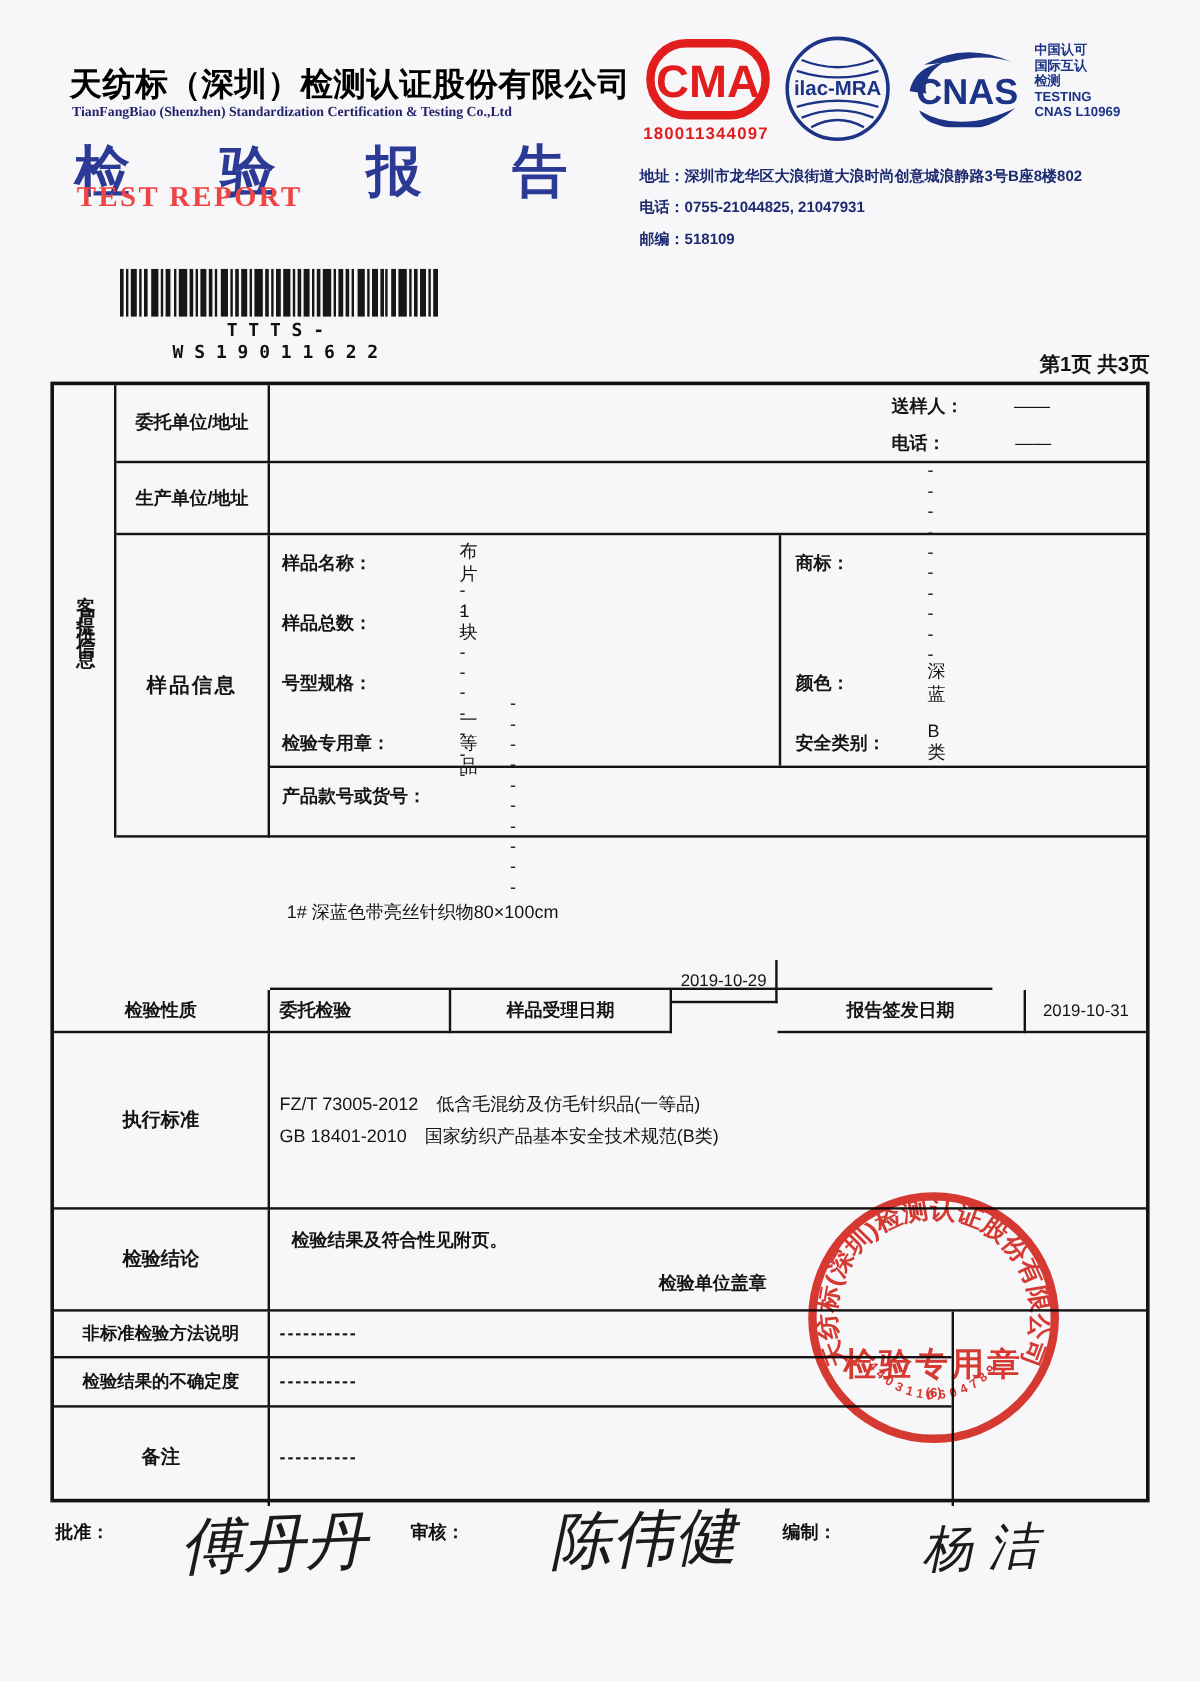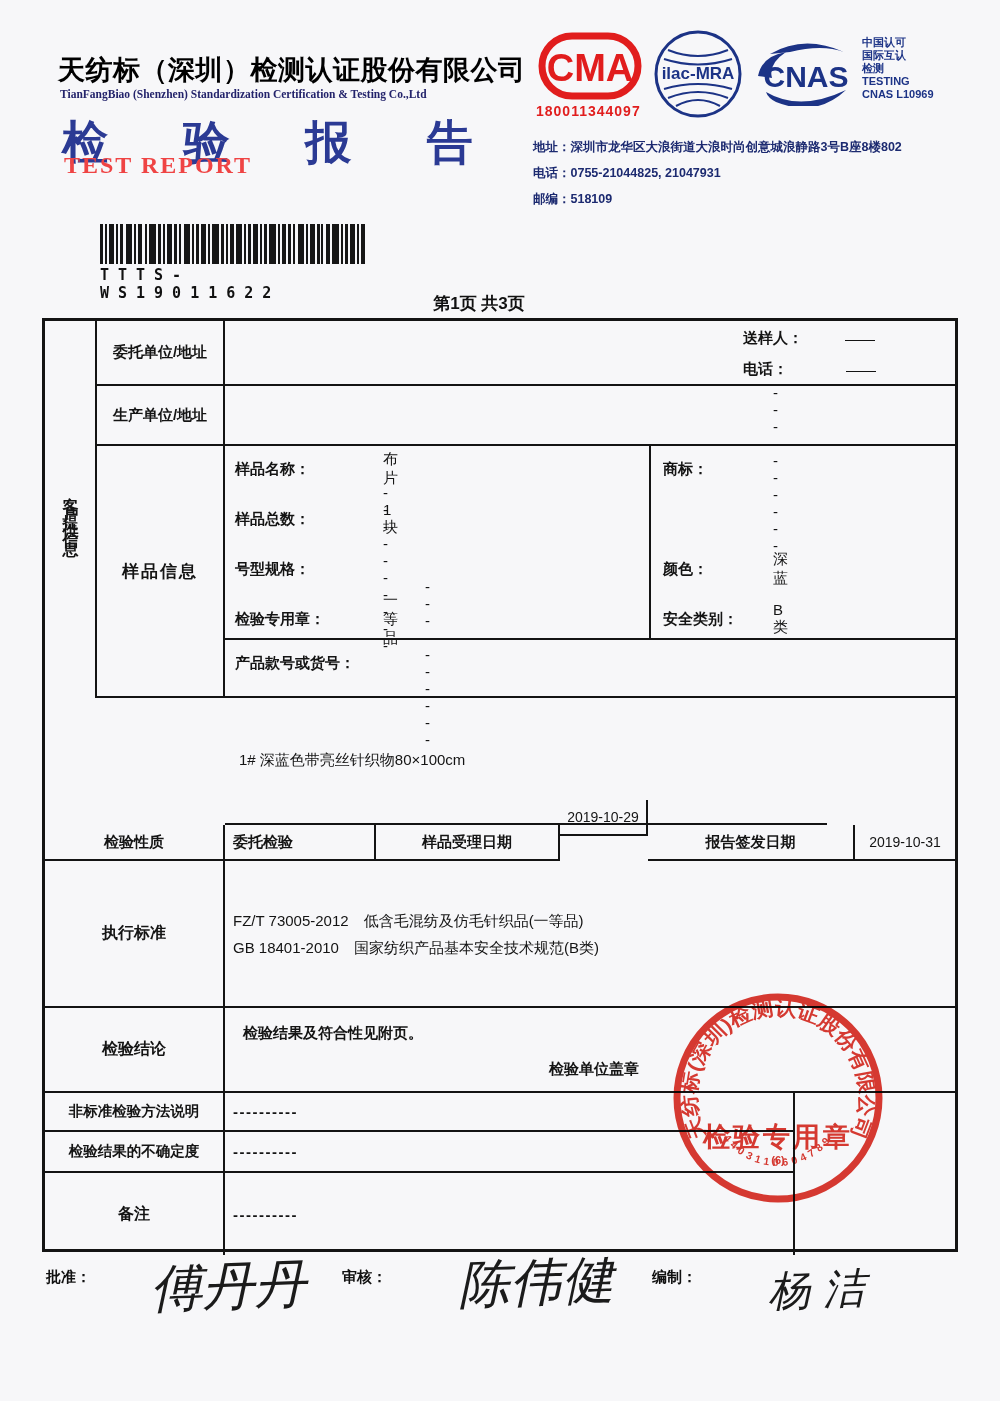--- a/index.html
+++ b/index.html
@@ -11,23 +11,23 @@
   .company-en{left:60px;top:88px;font-size:11.5px;font-weight:bold;color:#23236b;
               font-family:"Liberation Serif",serif;}
   .title-cn{left:62px;top:112px;font-size:46px;font-weight:bold;color:#2b3a94;letter-spacing:24px;font-family:Liberation Mono, monospace;}
   .title-en{left:64px;top:152px;font-size:24px;font-weight:bold;color:#ef4444;
             font-family:"Liberation Serif",serif;letter-spacing:2px;}
   .cma-number{left:536px;top:103px;font-size:14px;font-weight:bold;color:#e11d1d;letter-spacing:1px;}
   .cnas-textblock{left:862px;top:36px;font-size:11px;font-weight:bold;color:#1c3386;line-height:13px;}
   .addr-block{left:533px;top:134px;font-size:12.5px;font-weight:bold;color:#1c2a70;line-height:26px;width:440px;}
   
   .barcode-wrap{left:100px;top:224px;}
-  .barcode-text{left:100px;top:266px;width:268px;font-size:15px;font-weight:bold;
+  .barcode-text{left:100px;top:266px;width:268px;text-align:center;font-size:15px;font-weight:bold;
                 letter-spacing:9px;font-family:"DejaVu Sans Mono",monospace;color:#111;}
-  .page-indicator{left:0px;top:292px;width:958px;text-align:center;font-size:17px;font-weight:bold;color:#111;}
+  .page-indicator{left:0px;top:292px;width:958px;text-align:right;font-size:17px;font-weight:bold;color:#111;}
   
   .doc-table{left:42px;top:318px;width:916px;height:934px;border:3px solid #141414;box-sizing:border-box;}
   .cell{position:absolute;box-sizing:border-box;border:0 solid #141414;font-size:15px;}
   .br{border-right-width:2px;} .bb{border-bottom-width:2px;} .bt{border-top-width:2px;} .bl{border-left-width:2px;}
   .lbl{font-weight:bold;display:flex;align-items:center;justify-content:center;text-align:center;}
   .vtext{writing-mode:vertical-rl;text-orientation:upright;letter-spacing:9px;font-weight:bold;font-size:16px;
          display:flex;align-items:center;justify-content:center;}
   .fieldrow{position:absolute;height:22px;display:flex;align-items:center;font-weight:bold;}
   .fieldrow .val{font-weight:normal;}
   .dashes{font-weight:bold;letter-spacing:1.5px;}

